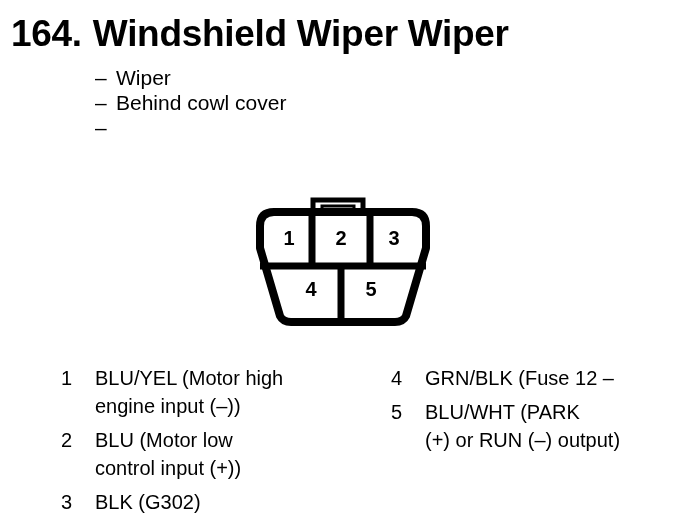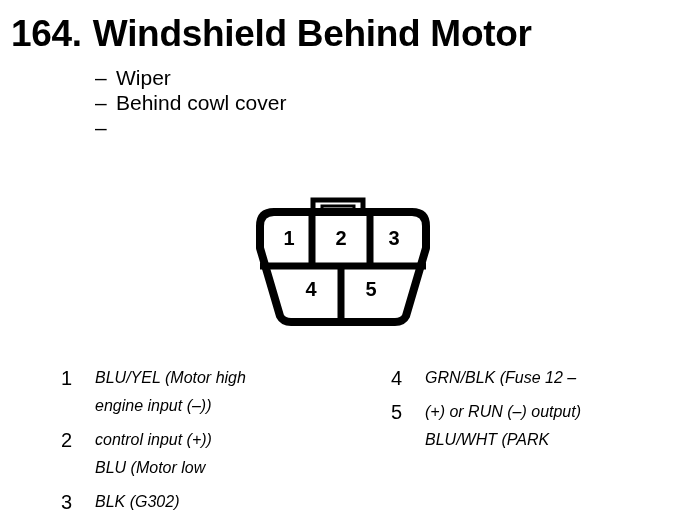--- a/index.html
+++ b/index.html
@@ -87,31 +87,30 @@
   }
   .legend-pin {
     flex: 0 0 34px;
     font-size: 20px;
     line-height: 28px;
     text-align: left;
     padding-left: 3px;
   }
   .legend-text {
     flex: 1 1 auto;
-    font-size: 16px;
+    font-size: 20px;
     line-height: 28px;
-    font-style: italic;
   }
   .legend-text .ln { display: block; white-space: nowrap; }
 </style>
 </head>
 <body>
 
 <div id="page-title">
-  <span class="num">164.</span><span>Windshield Behind Motor</span>
+  <span class="num">164.</span><span>Windshield Wiper Wiper</span>
 </div>
 
 <div id="bullet-list">
   <div class="bullet-row">
     <span class="bullet-dash">–</span>
     <span class="bullet-text">Wiper</span>
   </div>
   <div class="bullet-row">
     <span class="bullet-dash">–</span>
     <span class="bullet-text">Behind cowl cover</span>
@@ -160,22 +159,22 @@
     <span class="legend-pin">1</span>
     <span class="legend-text">
       <span class="ln">BLU/YEL (Motor high</span>
       <span class="ln">engine input (–))</span>
     </span>
   </div>
 
   <div class="legend-item">
     <span class="legend-pin">2</span>
     <span class="legend-text">
+      <span class="ln">BLU (Motor low</span>
       <span class="ln">control input (+))</span>
-      <span class="ln">BLU (Motor low</span>
     </span>
   </div>
 
   <div class="legend-item">
     <span class="legend-pin">3</span>
     <span class="legend-text">
       <span class="ln">BLK (G302)</span>
     </span>
   </div>
 
@@ -186,18 +185,18 @@
   <div class="legend-item">
     <span class="legend-pin">4</span>
     <span class="legend-text">
       <span class="ln">GRN/BLK (Fuse 12 –</span>
     </span>
   </div>
 
   <div class="legend-item">
     <span class="legend-pin">5</span>
     <span class="legend-text">
+      <span class="ln">BLU/WHT (PARK</span>
       <span class="ln">(+) or RUN (–) output)</span>
-      <span class="ln">BLU/WHT (PARK</span>
     </span>
   </div>
 
 </div>
 
 </body></html>

